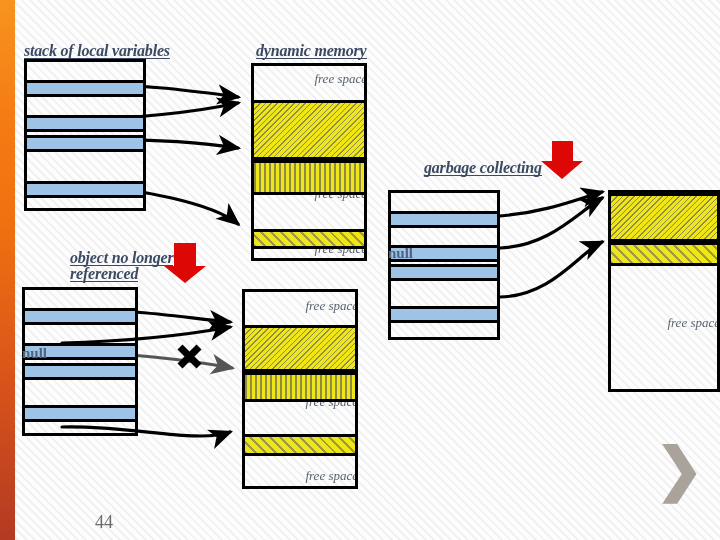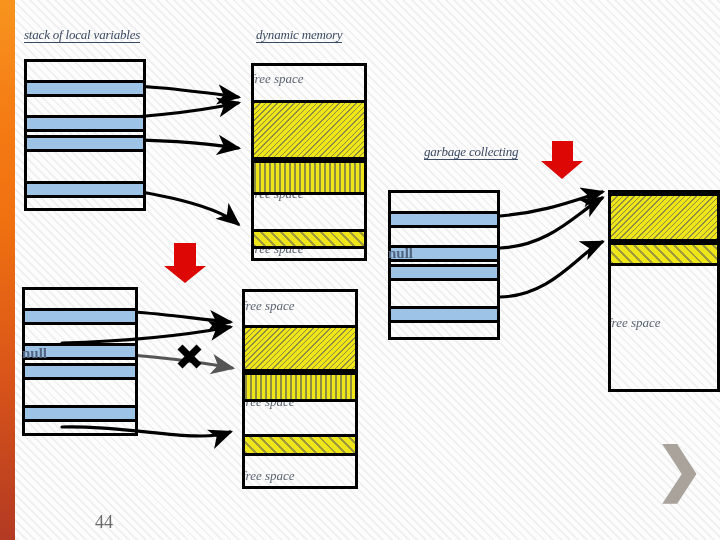--- a/index.html
+++ b/index.html
@@ -17,38 +17,39 @@
   
   #accent-bar{
     position:absolute;left:0;top:0;width:15px;height:540px;
     background:linear-gradient(to bottom,#f7941e 0%,#f57b14 22%,#ef7010 42%,#d9541a 70%,#b33a23 100%);
   }
 
   
   .hdr{
     position:absolute;
     font-family:"Liberation Serif", serif;
-    font-style:italic;font-weight:normal;
+    font-style:italic;font-weight:bold;
     color:#3b4a63;
-    font-size:13px;
+    font-size:16px;
     letter-spacing:-0.2px;
     border-bottom:1.5px solid #3b4a63;
     line-height:15px;
     white-space:nowrap;
+    margin-top:16px;
   }
   .hdr.two-line{white-space:normal;border-bottom:none;}
   .hdr.two-line span{border-bottom:1.5px solid #3b4a63;display:inline-block;}
 
   .freespace{
     position:absolute;
     font-family:"Liberation Serif", serif;
     font-style:italic;
     color:#5a6472;
     font-size:13px;
-    text-align:left;
+    text-align:right;
     white-space:nowrap;
   }
   .nulltxt{
     position:absolute;
     font-family:"Liberation Serif", serif;
     font-weight:bold;
     color:#51637f;
     font-size:15px;
     white-space:nowrap;
     z-index:7;
@@ -123,20 +124,24 @@
 <body>
 
 <div id="slide">
 
   <div id="accent-bar"></div>
 
   <div class="hdr" style="left:24px;top:27px;">stack of local variables</div>
 
   <div class="hdr" style="left:256px;top:27px;">dynamic memory</div>
 
+  <div class="hdr two-line" style="left:70px;top:234px;width:120px;text-align:left;">
+    <span>object no longer</span><br>
+    <span>referenced</span>
+  </div>
 
   <div class="hdr" style="left:424px;top:144px;">garbage collecting</div>
 
   <div class="stack" style="left:24px;top:59px;width:122px;height:152px;">
     <div class="slot ref" style="top:18px;height:17px;"></div>
     <div class="slot ref" style="top:53px;height:17px;"></div>
     <div class="slot ref" style="top:73px;height:17px;"></div>
     <div class="slot ref" style="top:119px;height:17px;"></div>
   </div>
 

